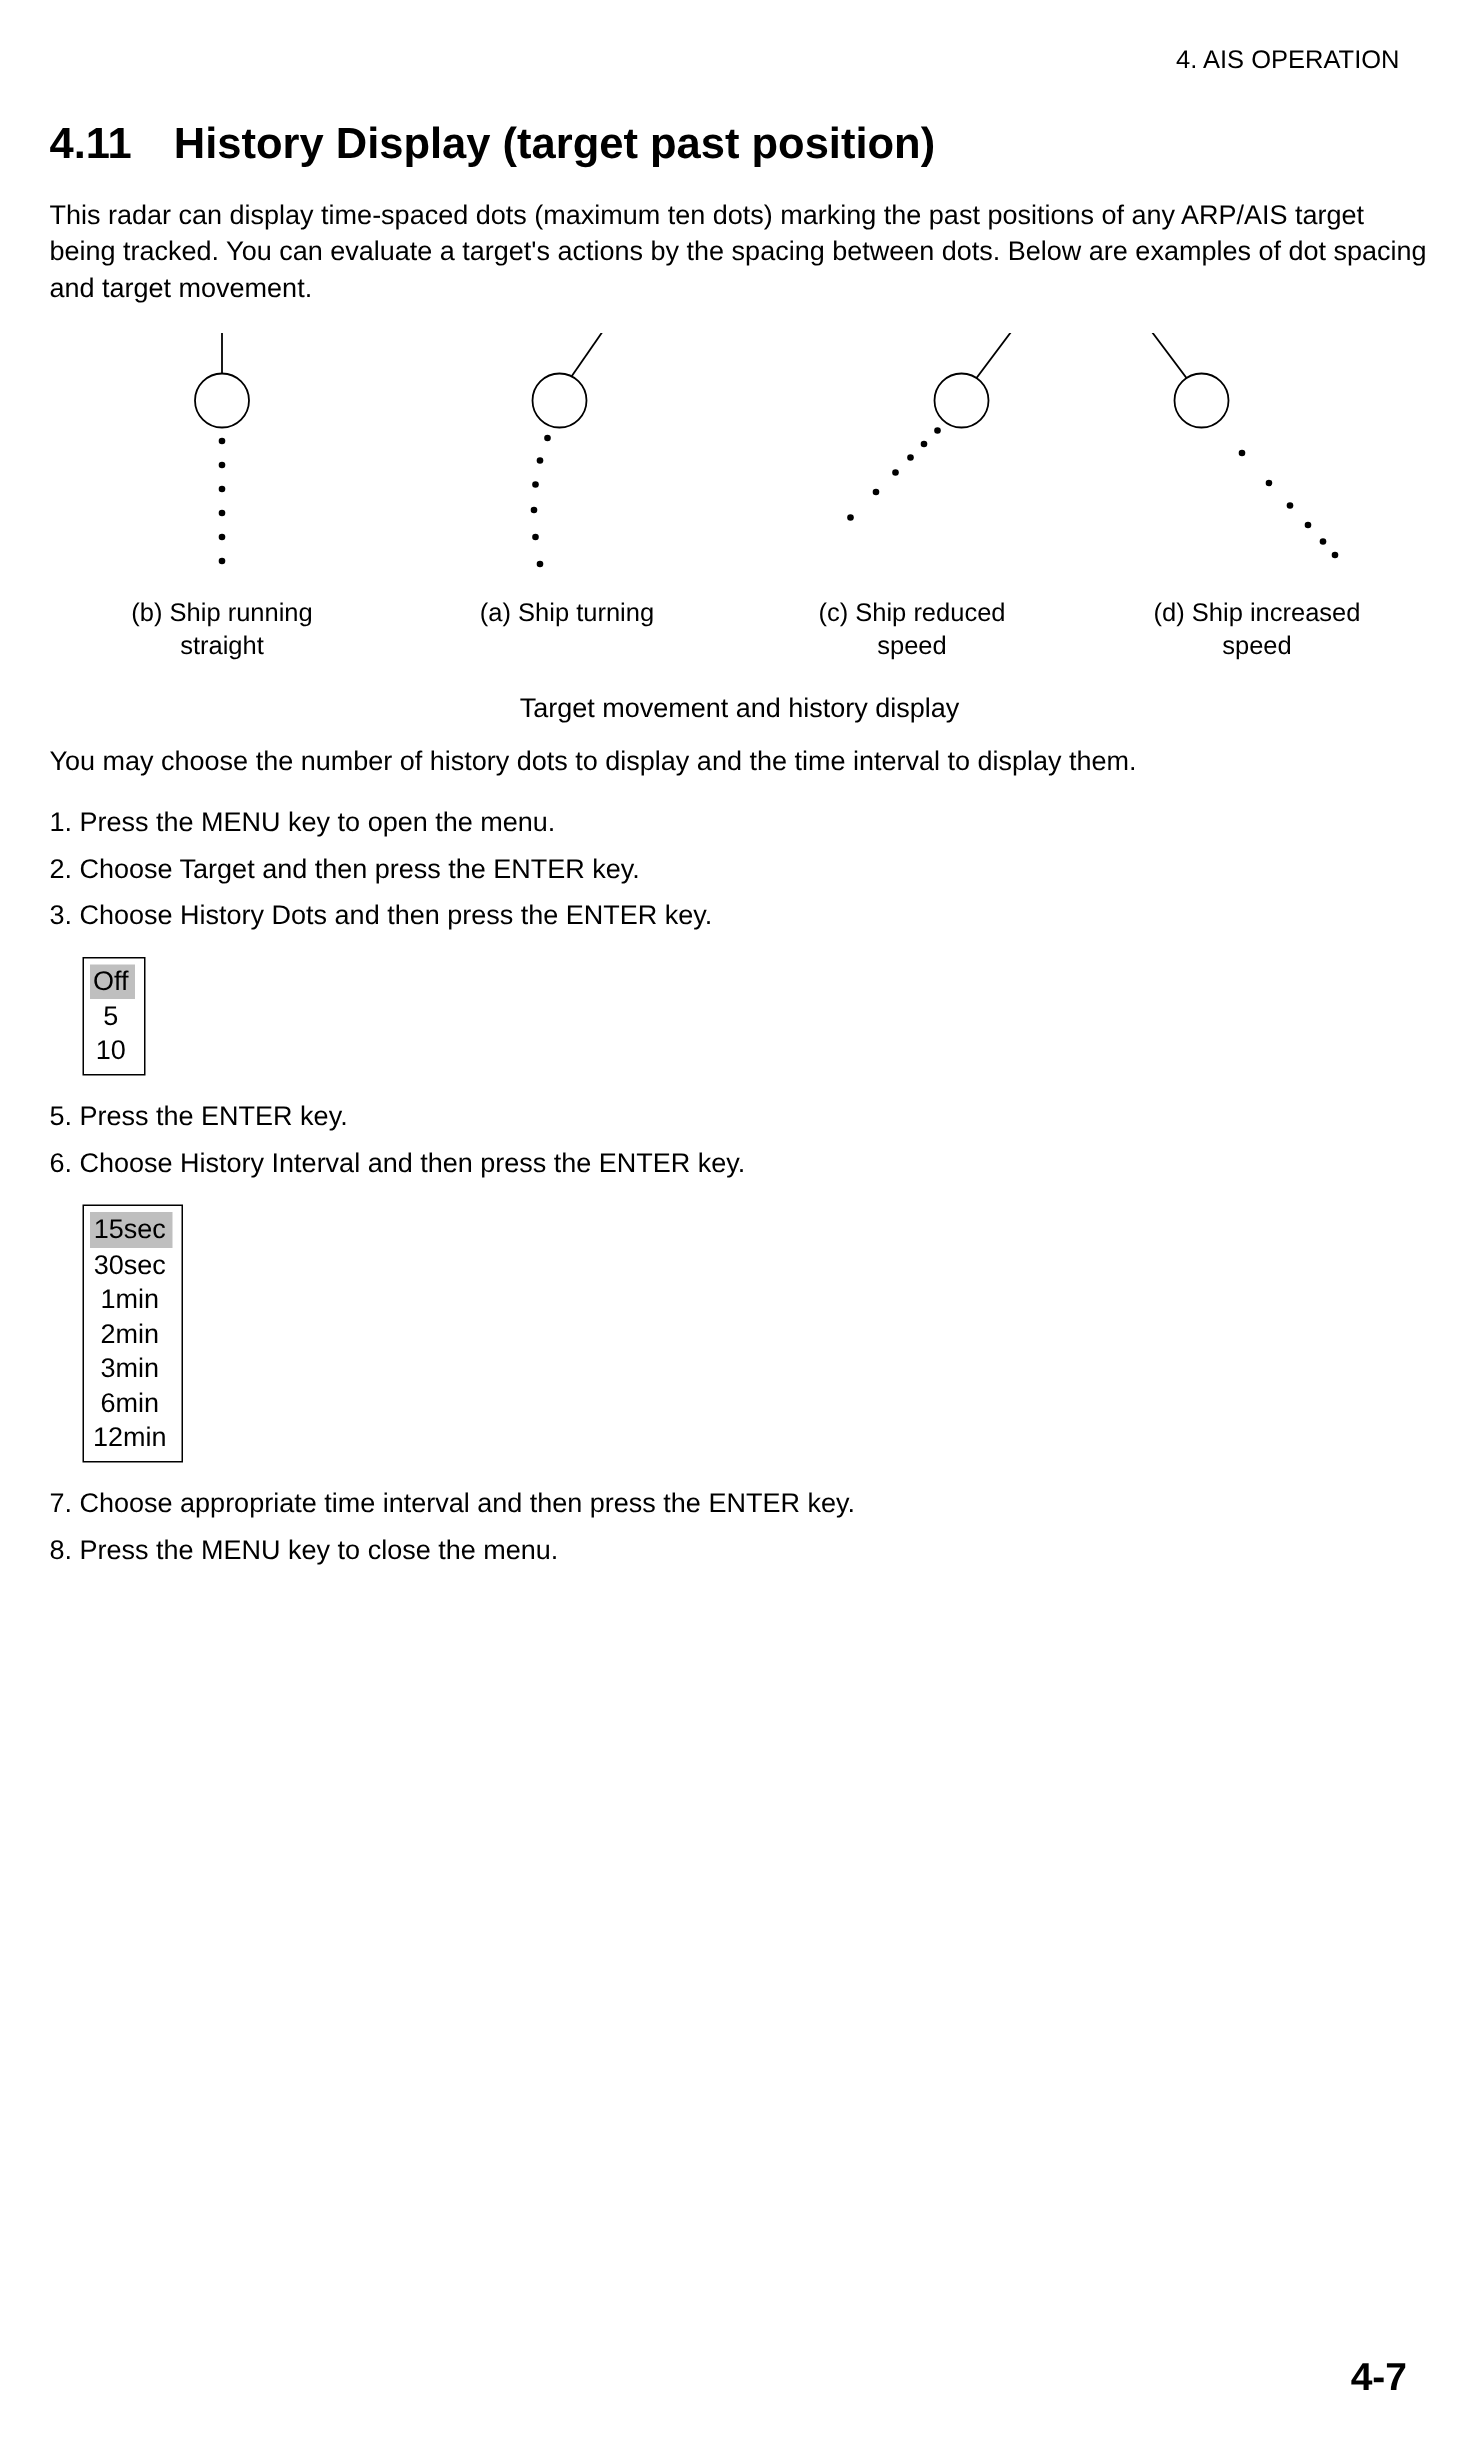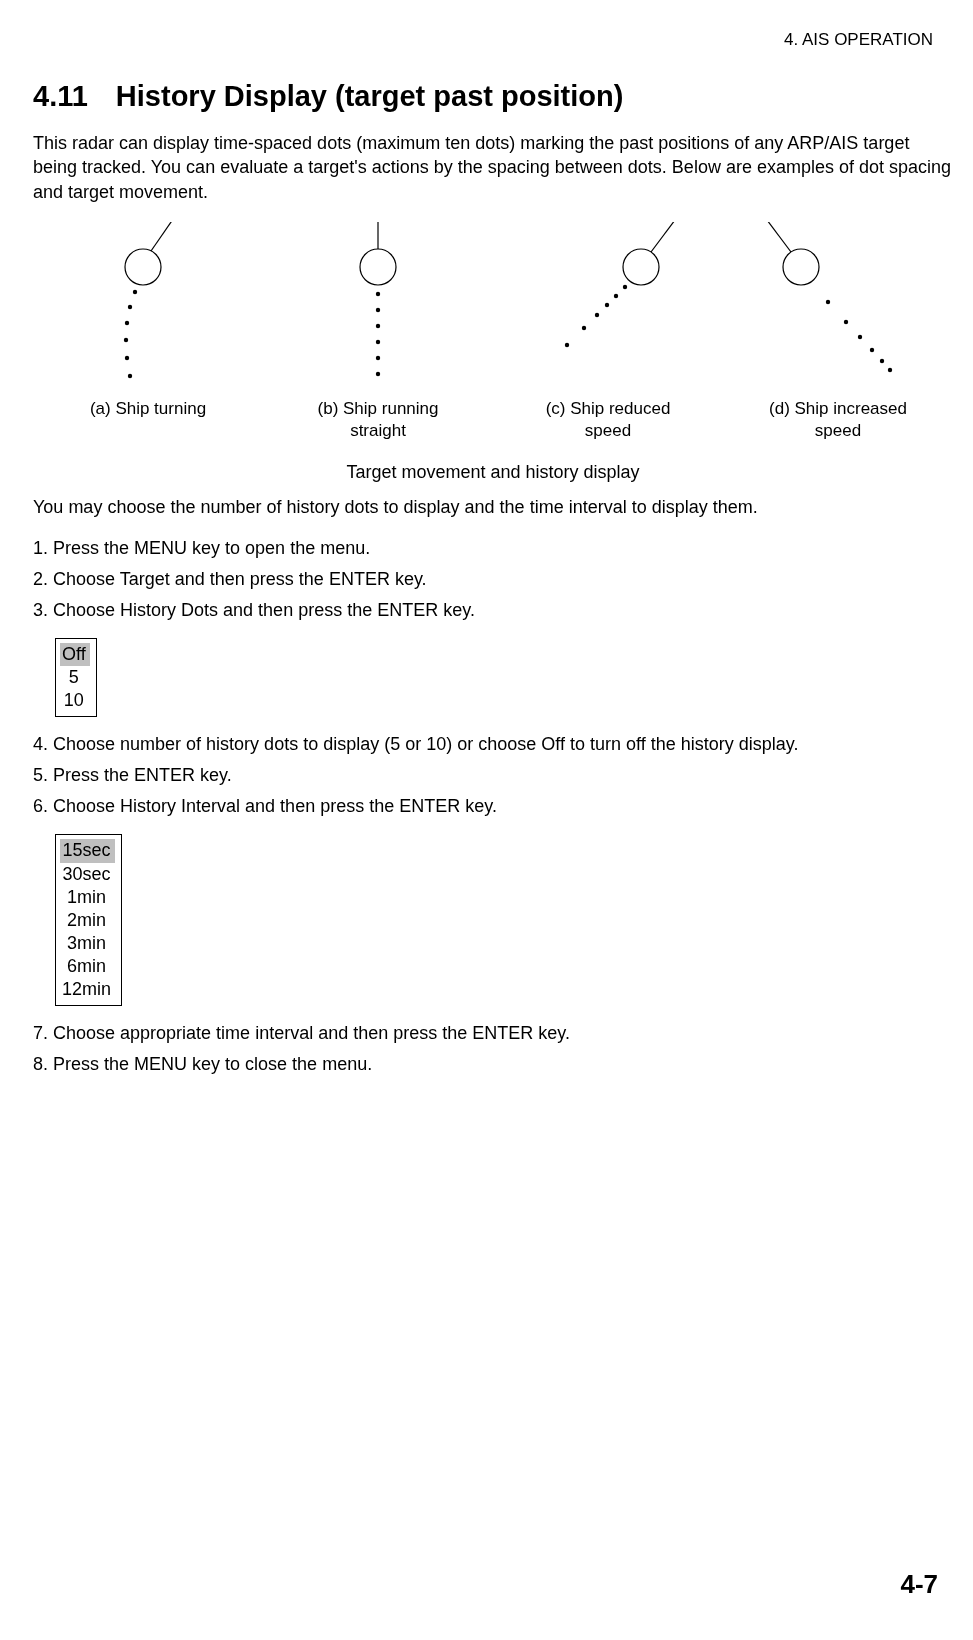--- a/index.html
+++ b/index.html
@@ -98,49 +98,49 @@
 
 <h1 class="section-title">
   <span class="section-number">4.11</span><span>History Display (target past position)</span>
 </h1>
 
 <p class="intro">This radar can display time-spaced dots (maximum ten dots) marking the past positions of any ARP/AIS target being tracked. You can evaluate a target's actions by the spacing between dots. Below are examples of dot spacing and target movement.</p>
 
 <div class="diagram-row">
 
   <div class="diagram-cell">
+    <svg width="100" height="170">
+      <circle cx="50" cy="45" r="18" fill="none" stroke="#000" stroke-width="1.2"></circle>
+      <line x1="50" y1="27" x2="50" y2="-10" stroke="#000" stroke-width="1.2"></line>
+      <circle cx="50" cy="72" r="2.2" fill="#000"></circle>
+      <circle cx="50" cy="88" r="2.2" fill="#000"></circle>
+      <circle cx="50" cy="104" r="2.2" fill="#000"></circle>
+      <circle cx="50" cy="120" r="2.2" fill="#000"></circle>
+      <circle cx="50" cy="136" r="2.2" fill="#000"></circle>
+      <circle cx="50" cy="152" r="2.2" fill="#000"></circle>
+    </svg>
+    <div class="diagram-caption" style="white-space:pre-line">(b) Ship running
+straight</div>
+  </div>
+
+  <div class="diagram-cell">
     <svg width="130" height="170">
       <circle cx="60" cy="45" r="18" fill="none" stroke="#000" stroke-width="1.2"></circle>
       <line x1="68" y1="29" x2="95" y2="-10" stroke="#000" stroke-width="1.2"></line>
       <circle cx="52" cy="70" r="2.2" fill="#000"></circle>
       <circle cx="47" cy="85" r="2.2" fill="#000"></circle>
       <circle cx="44" cy="101" r="2.2" fill="#000"></circle>
       <circle cx="43" cy="118" r="2.2" fill="#000"></circle>
       <circle cx="44" cy="136" r="2.2" fill="#000"></circle>
       <circle cx="47" cy="154" r="2.2" fill="#000"></circle>
     </svg>
     <div class="diagram-caption">(a) Ship turning</div>
   </div>
 
   <div class="diagram-cell">
-    <svg width="100" height="170">
-      <circle cx="50" cy="45" r="18" fill="none" stroke="#000" stroke-width="1.2"></circle>
-      <line x1="50" y1="27" x2="50" y2="-10" stroke="#000" stroke-width="1.2"></line>
-      <circle cx="50" cy="72" r="2.2" fill="#000"></circle>
-      <circle cx="50" cy="88" r="2.2" fill="#000"></circle>
-      <circle cx="50" cy="104" r="2.2" fill="#000"></circle>
-      <circle cx="50" cy="120" r="2.2" fill="#000"></circle>
-      <circle cx="50" cy="136" r="2.2" fill="#000"></circle>
-      <circle cx="50" cy="152" r="2.2" fill="#000"></circle>
-    </svg>
-    <div class="diagram-caption" style="white-space:pre-line">(b) Ship running
-straight</div>
-  </div>
-
-  <div class="diagram-cell">
     <svg width="150" height="170">
       <circle cx="108" cy="45" r="18" fill="none" stroke="#000" stroke-width="1.2"></circle>
       <line x1="118" y1="30" x2="148" y2="-10" stroke="#000" stroke-width="1.2"></line>
       <circle cx="92" cy="65" r="2.2" fill="#000"></circle>
       <circle cx="83" cy="74" r="2.2" fill="#000"></circle>
       <circle cx="74" cy="83" r="2.2" fill="#000"></circle>
       <circle cx="64" cy="93" r="2.2" fill="#000"></circle>
       <circle cx="51" cy="106" r="2.2" fill="#000"></circle>
       <circle cx="34" cy="123" r="2.2" fill="#000"></circle>
     </svg>
@@ -180,21 +180,20 @@
   </li>
 </ol>
 
 <div class="menu-box">
   <div class="selected">Off</div>
   <div>5</div>
   <div>10</div>
 </div>
 
 <ol class="steps">
-  <li>4. Choose number of history dots to display (5 or 10) or choose Off to turn off the history display.</li>
   <li>
     <span>5.  Press the </span><span class="bold">ENTER</span><span> key.</span>
   </li>
   <li>
     <span>6. Choose History Interval and then press the </span><span class="bold">ENTER</span><span> key.</span>
   </li>
 </ol>
 
 <div class="menu-box">
   <div class="selected">15sec</div>

